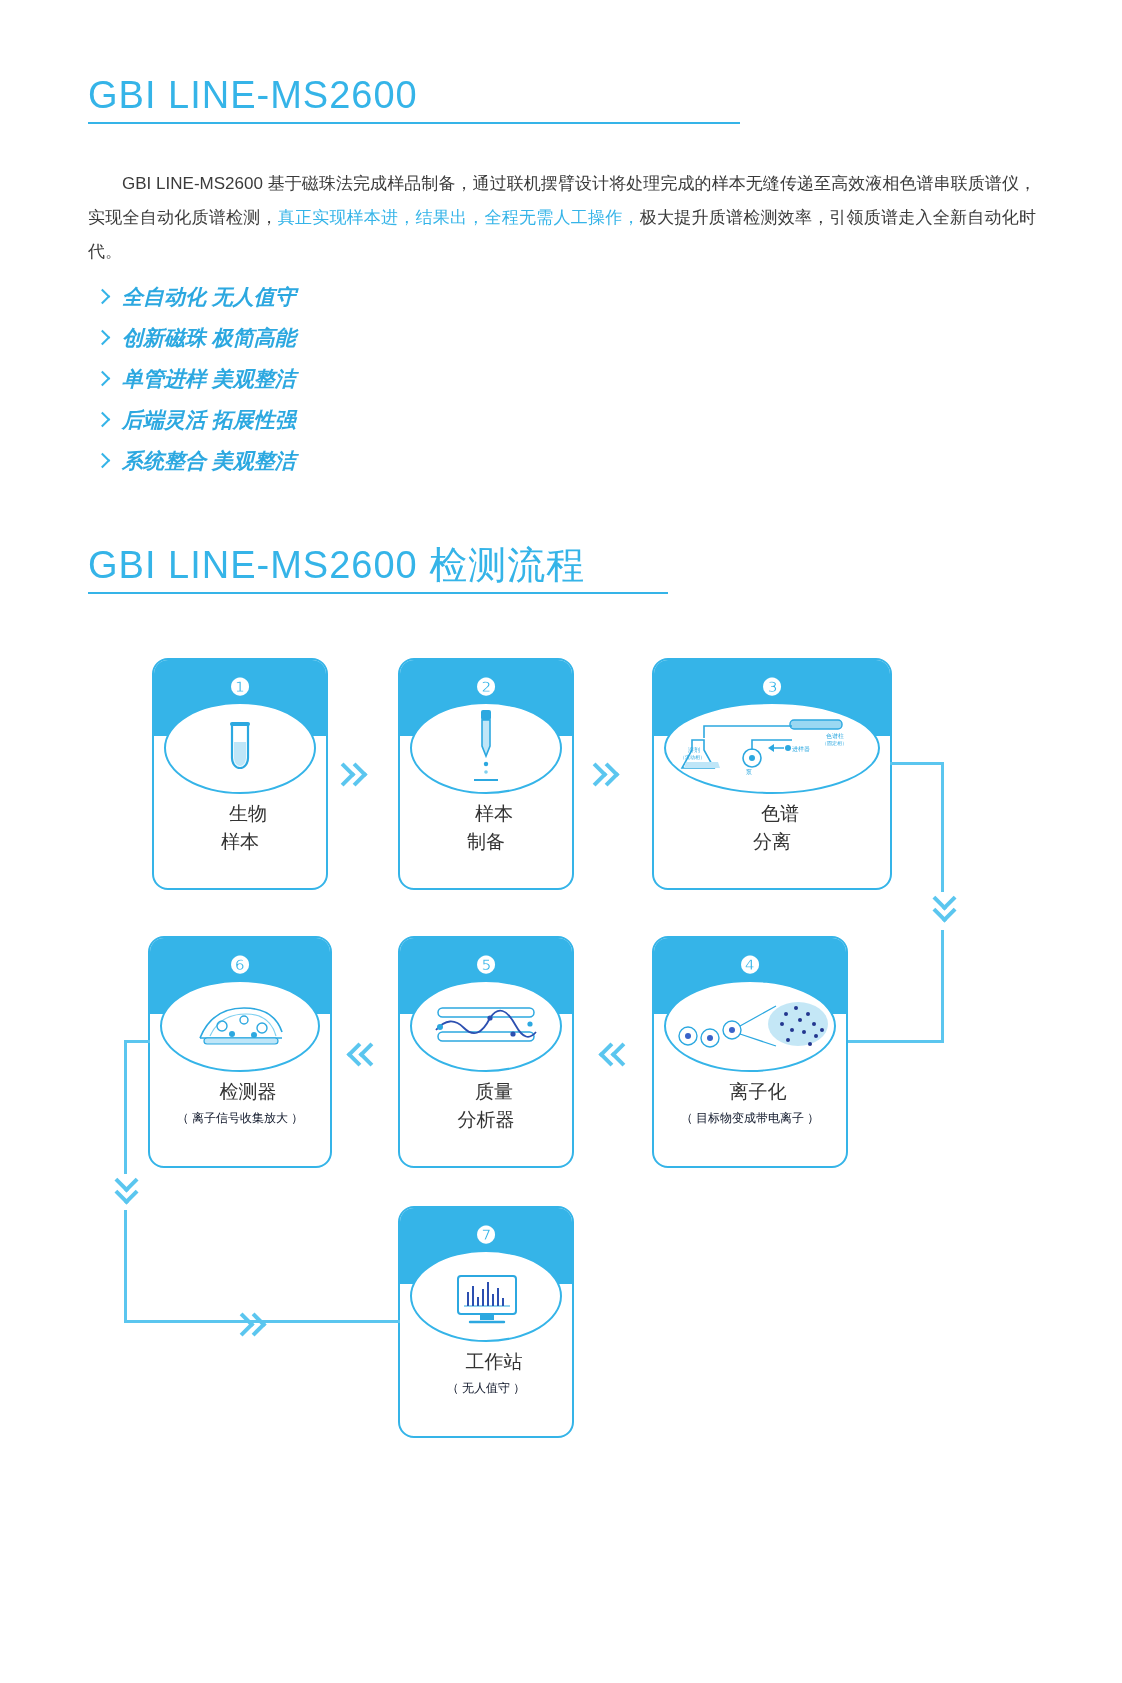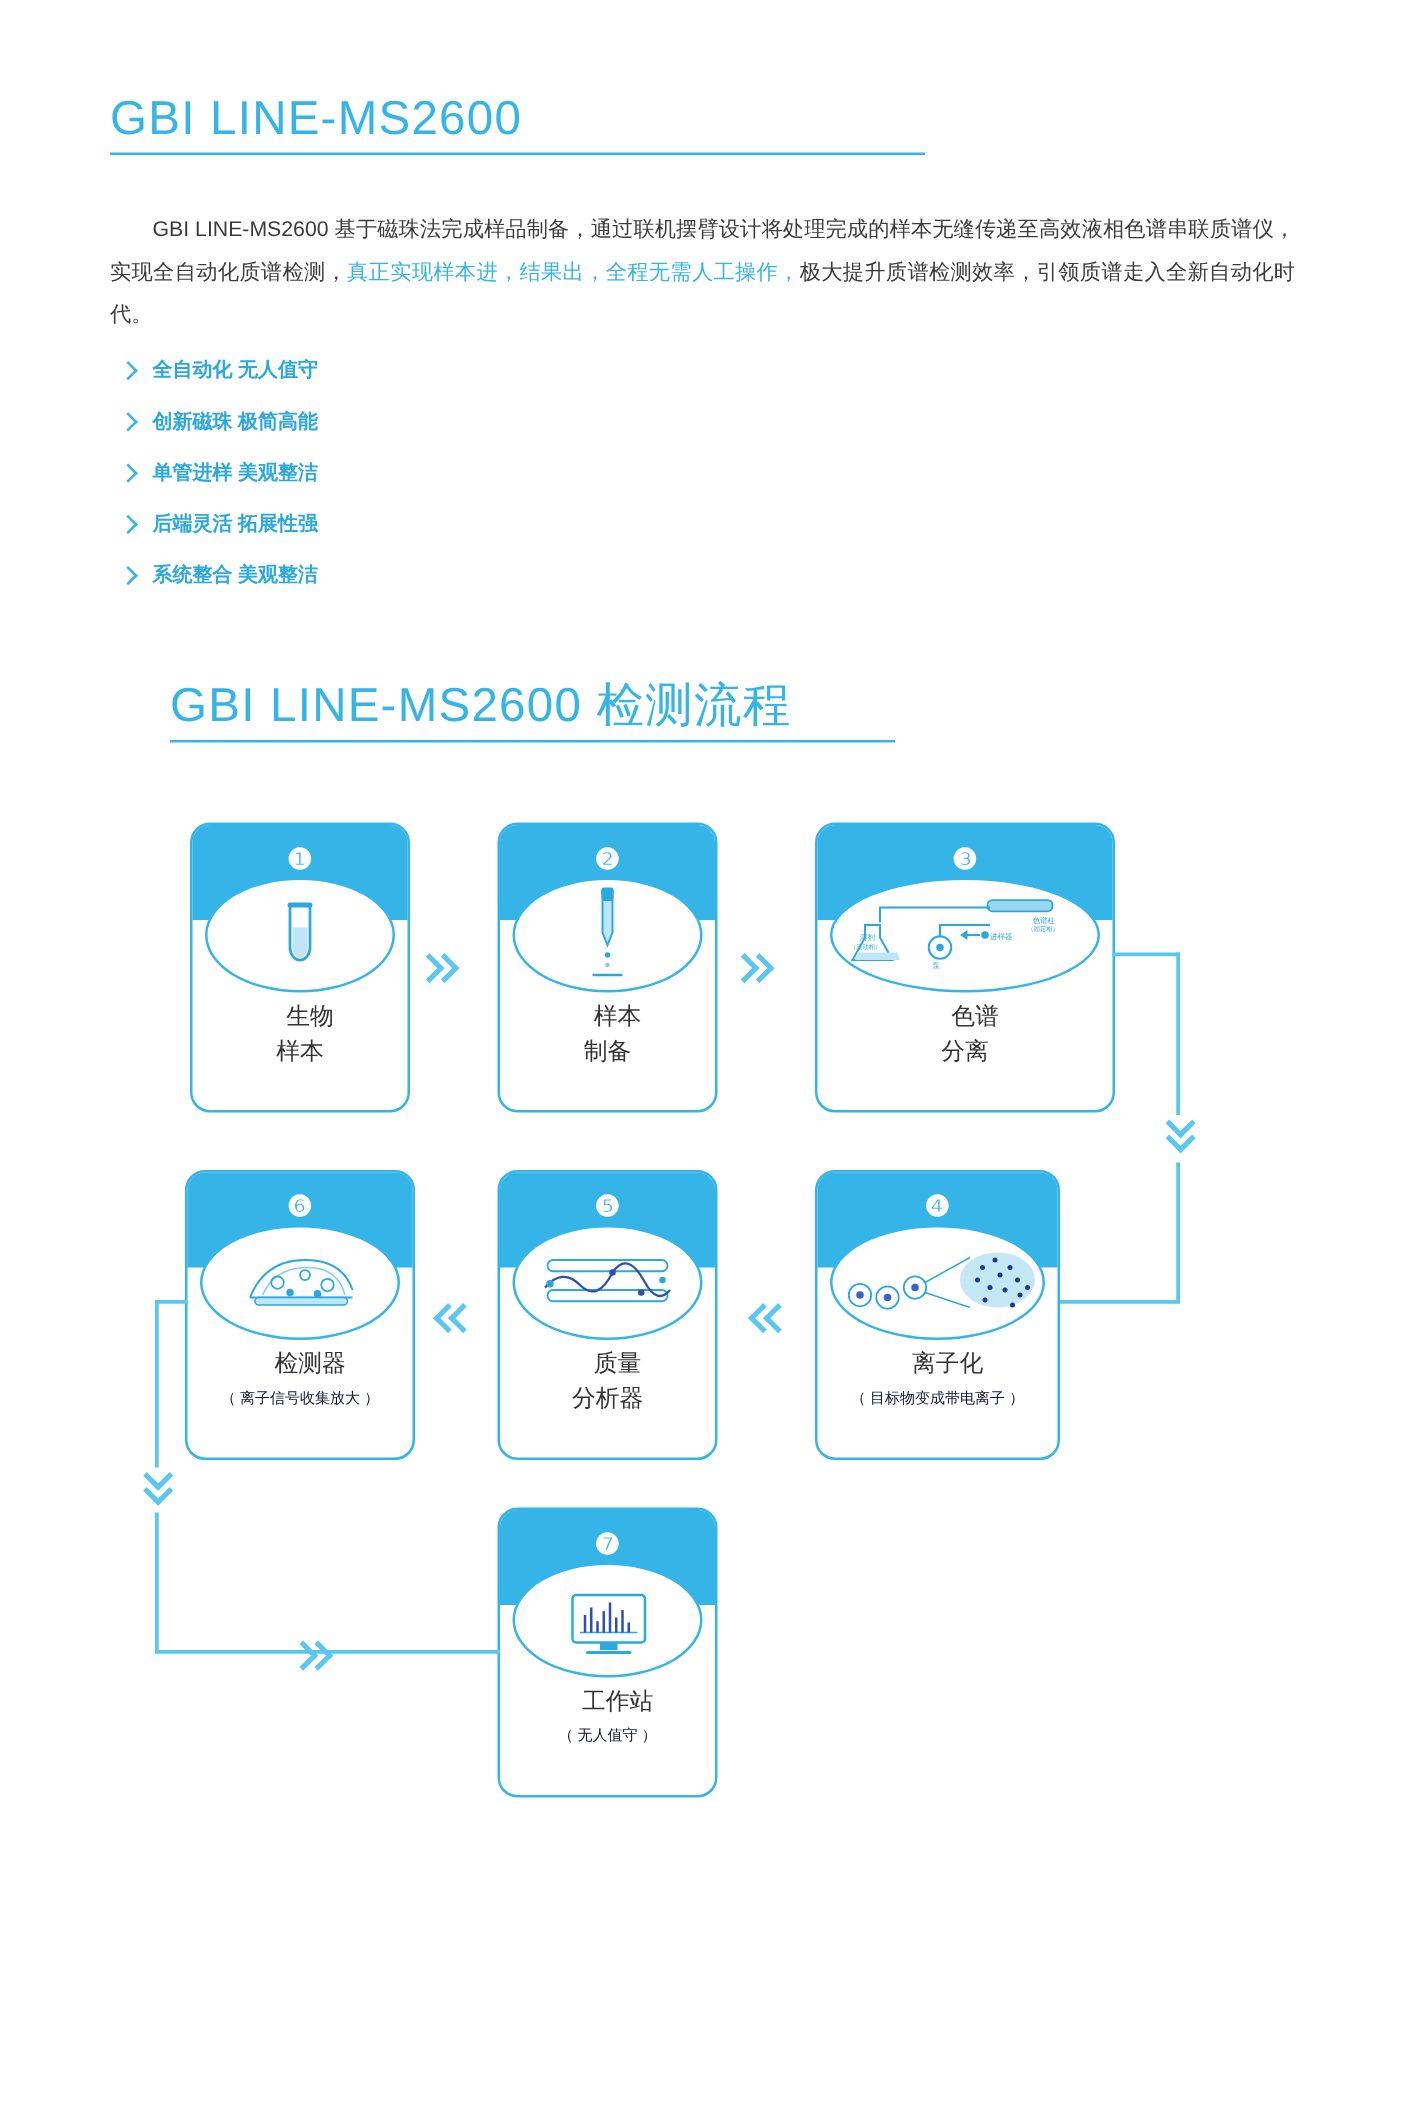--- a/index.html
+++ b/index.html
@@ -35,21 +35,21 @@
     line-height: 46px;
     white-space: nowrap;
   }
   .section-head .rule {
     height: 2px;
     background: #35b4e8;
     margin-top: 4px;
   }
   #head1 { top: 72px; }
   #head1 .rule { width: 652px; }
-  #head2 { top: 542px; margin-left: 48px; }
+  #head2 { top: 542px; }
   #head2 .rule { width: 580px; }
 
   
   .intro {
     position: absolute;
     left: 88px;
     top: 150px;
     width: 948px;
     font-size: 17px;
     line-height: 34px;
@@ -64,22 +64,23 @@
     position: absolute;
     left: 92px;
     top: 276px;
     width: 400px;
   }
   .feature {
     display: flex;
     align-items: center;
     height: 41px;
     color: #2ca8e0;
-    font-size: 16px;
+    font-size: 21px;
     font-weight: bold;
+    font-style: italic;
   }
   .feature .chev {
     width: 22px;
     height: 22px;
     margin-right: 8px;
     flex: 0 0 22px;
     position: relative;
   }
   .feature .chev::before {
     content: "";

